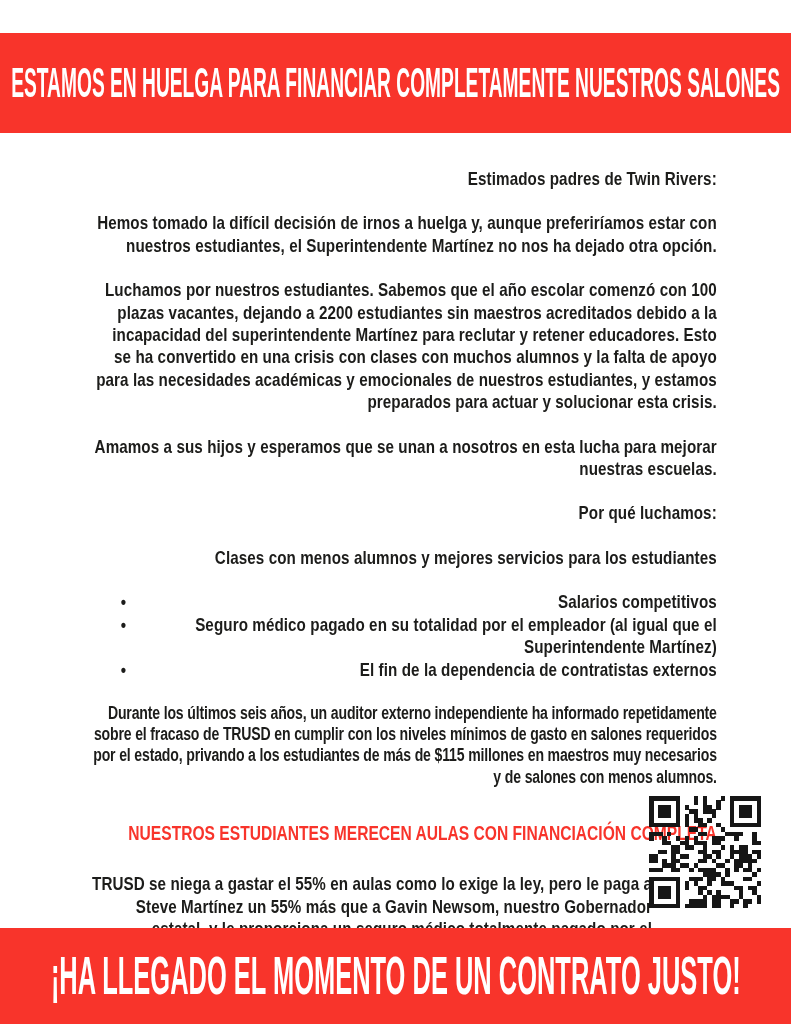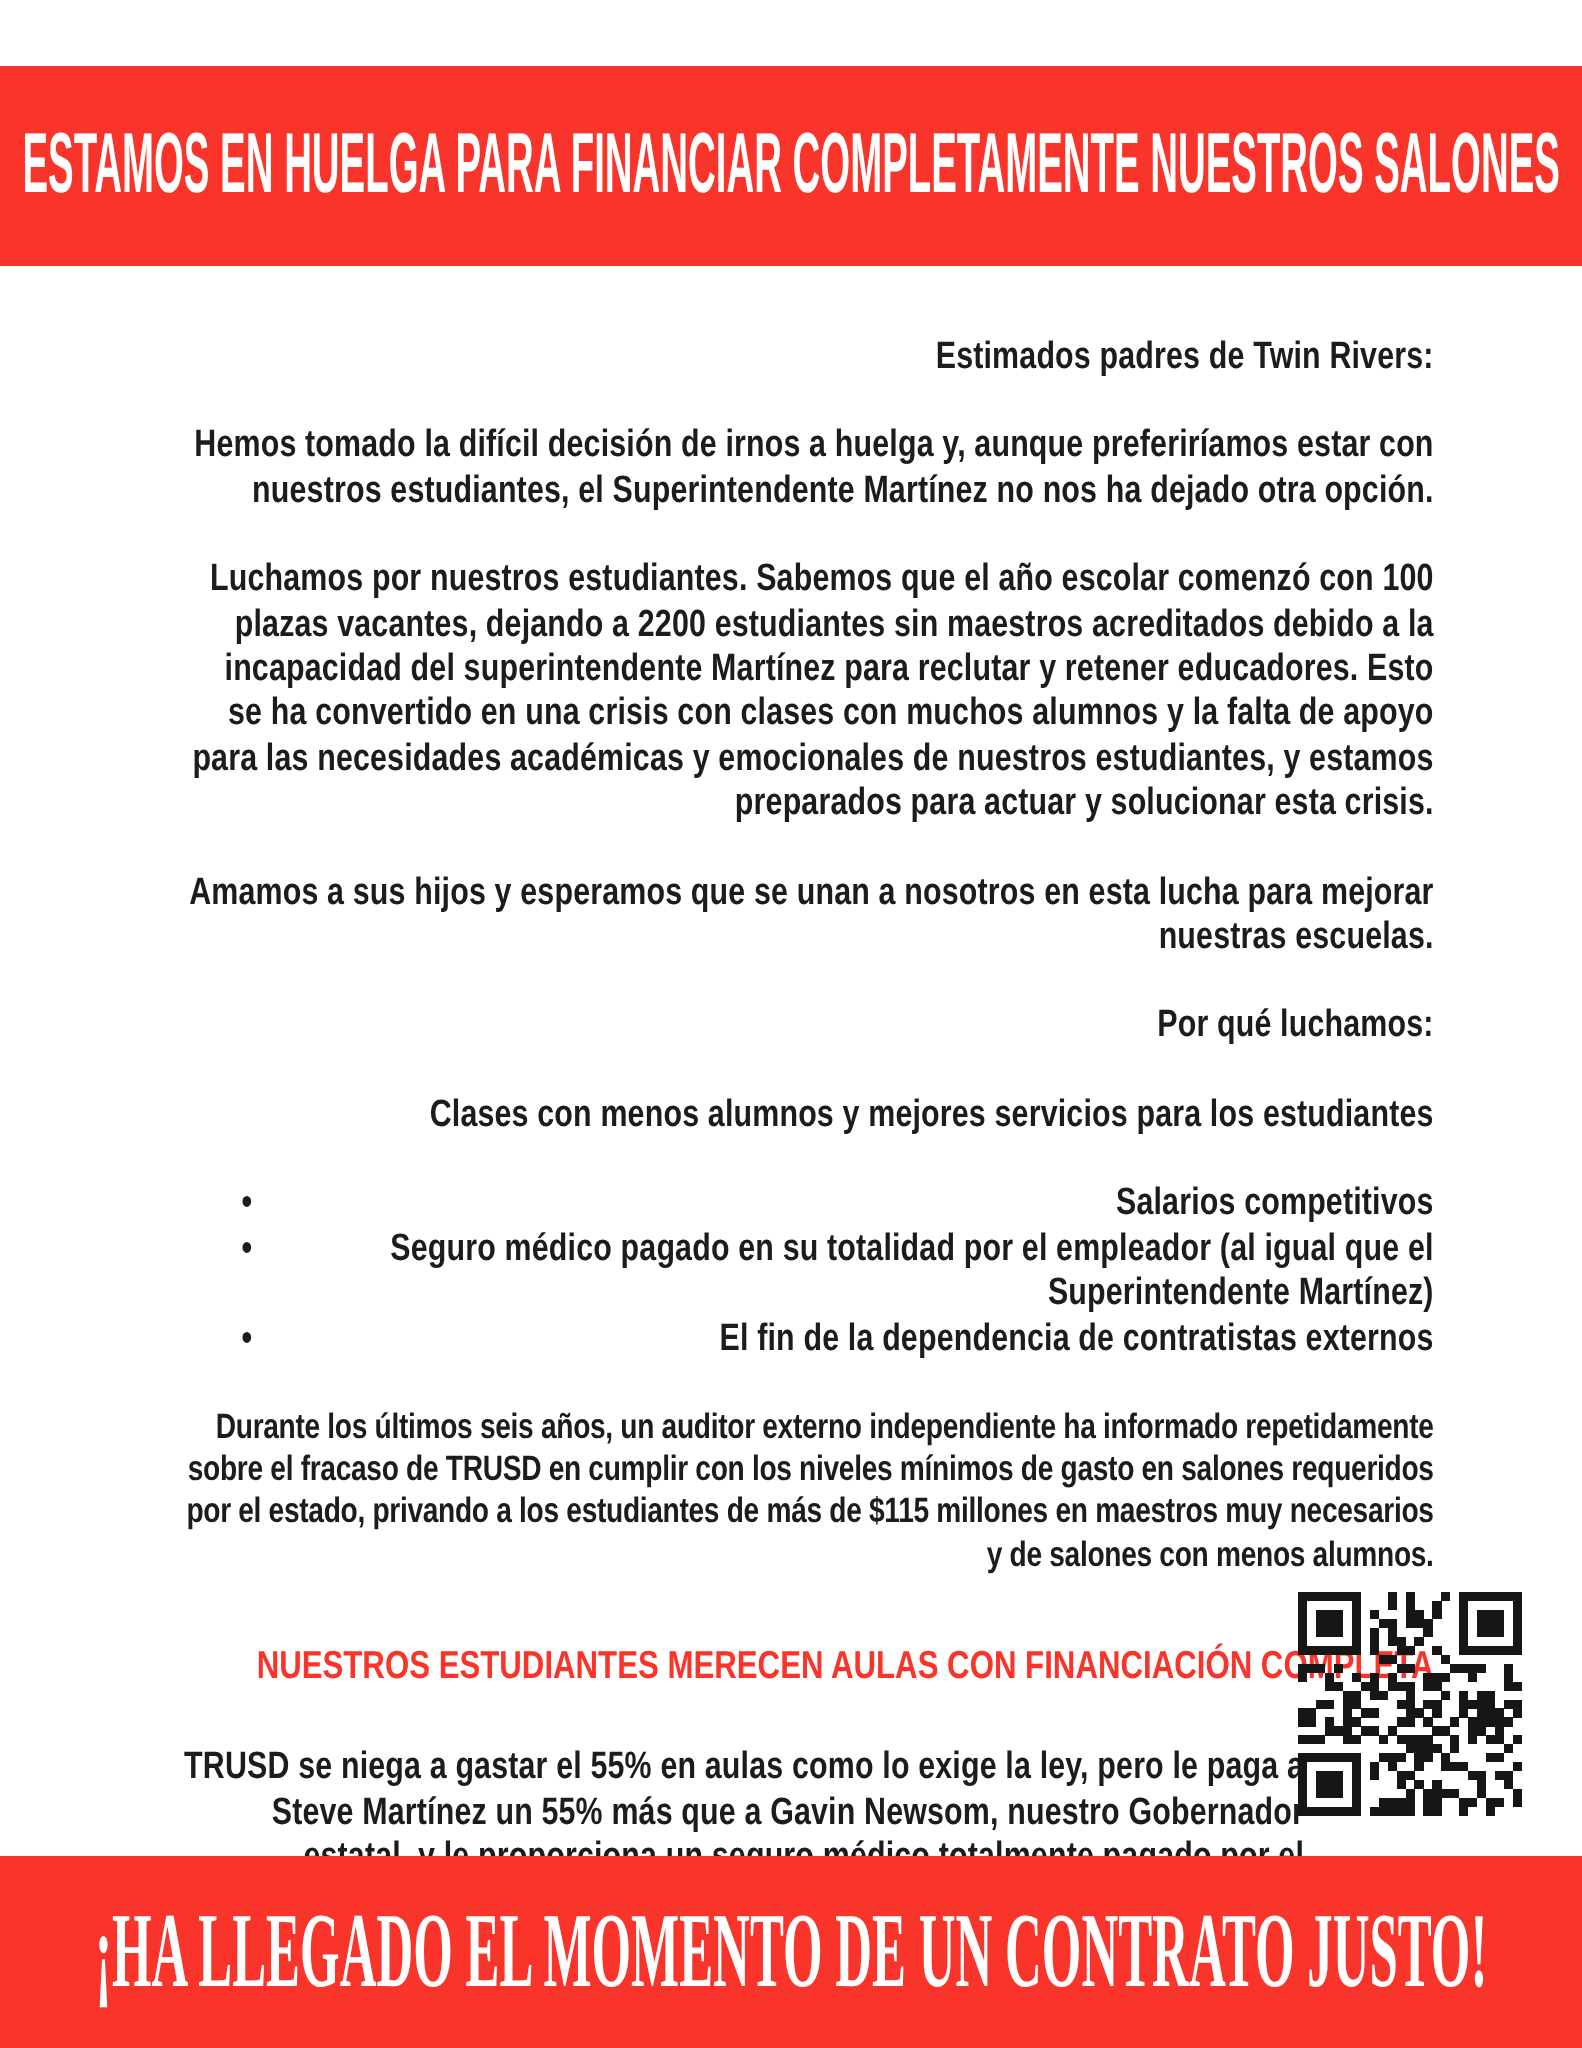--- a/index.html
+++ b/index.html
@@ -13,21 +13,21 @@
     overflow:hidden;
     text-align:right;
   }
   .banner{
     position:absolute;left:0;right:0;
     background:var(--red,#f8342b);
     display:flex;align-items:center;justify-content:center;
     overflow:hidden;
   }
   .banner-top{top:33px;height:100px;}
-  .banner-bottom{top:928px;height:96px;font-family:Liberation Serif, serif;}
+  .banner-bottom{top:928px;height:96px;}
   .banner-text{
     color:#ffffff;
     font-weight:bold;
     white-space:nowrap;
     letter-spacing:0px;
   }
   .banner-top .banner-text{
     font-size:30px;
     transform:scale(0.64,1.42);
     transform-origin:center center;

